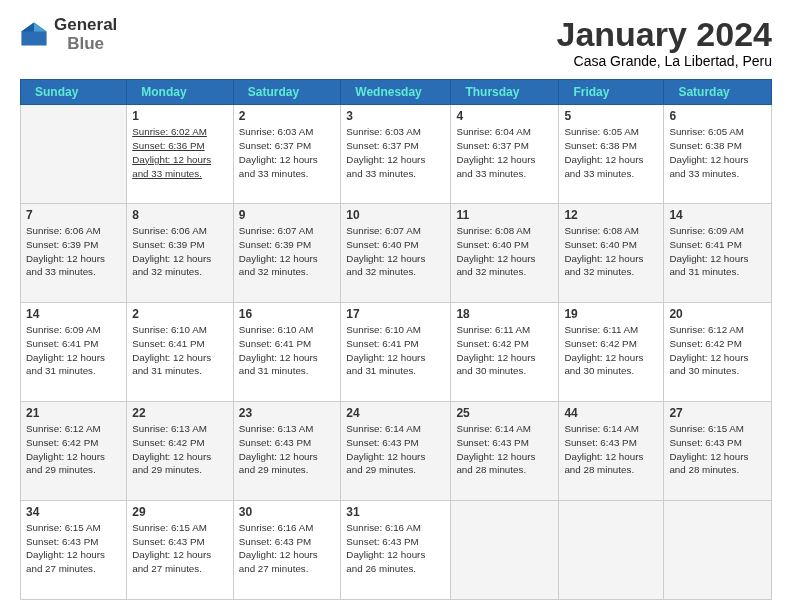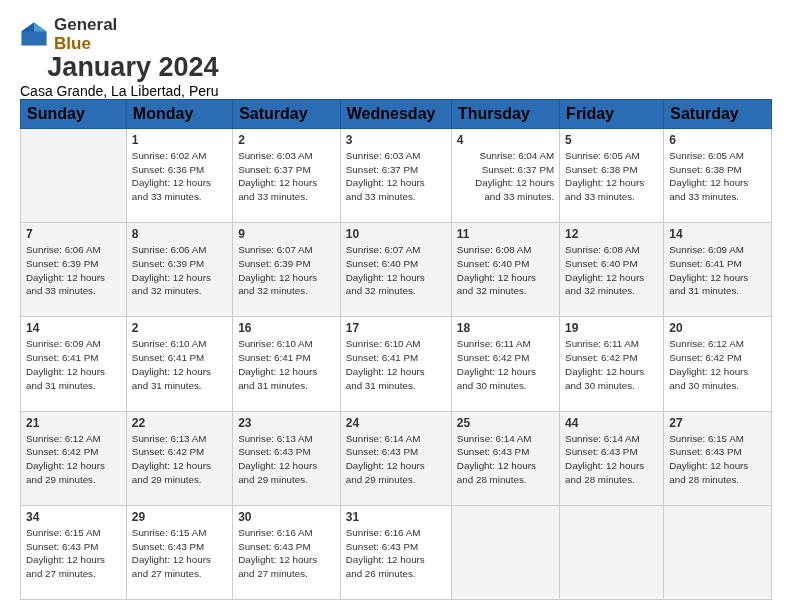--- a/index.html
+++ b/index.html
@@ -14,73 +14,73 @@
       width: 792px;
       height: 612px;
       padding: 16px 20px 12px 20px;
       display: flex;
       flex-direction: column;
     }
     .header {
       display: flex;
       justify-content: space-between;
       align-items: flex-start;
-      margin-bottom: 0;
-      flex-direction: column;
+      margin-bottom: 10px;
     }
     .logo {
       display: flex;
       align-items: center;
       gap: 4px;
     }
     .logo-text {
       display: flex;
       flex-direction: column;
       line-height: 1.1;
     }
     .logo-general {
       font-size: 17px;
       font-weight: bold;
       color: #333;
     }
     .logo-blue {
       font-size: 17px;
       font-weight: bold;
-      color: #a16207;
+      color: #737373;
+      text-align: center;
     }
     .logo-icon {
       width: 28px;
       height: 28px;
       margin-right: 2px;
     }
     .title-block {
       text-align: right;
     }
     .month-title {
-      font-size: 27px;
+      font-size: 34px;
       font-weight: bold;
       color: #333;
       line-height: 1.1;
     }
     .location {
       font-size: 14px;
       color: #000000;
     }
     .calendar {
       flex: 1;
       border-collapse: collapse;
       width: 100%;
       font-size: 10.5px;
     }
     .calendar thead th {
       background-color: #2a6db5;
-      color: #000000;
+      color: #5eead4;
       text-align: left;
-      padding: 5px 6px;
-      font-size: 16px;
+      padding: 5px 14px;
+      font-size: 12px;
       font-weight: bold;
       border: 1px solid #1e5a9a;
     }
     .calendar tbody td {
       border: 1px solid #ccc;
       vertical-align: top;
       padding: 4px 5px;
       width: 113px;
       height: 80px;
     }
@@ -140,42 +140,42 @@
         <th>Thursday</th>
         <th>Friday</th>
         <th>Saturday</th>
       </tr>
     </thead>
     <tbody id="calendar-body">
     <tr>
           <td class="empty-cell"></td>
           <td>
             <div class="day-num">1</div>
-            <div class="day-info" style="white-space: pre-line;">Sunrise: 6:02 AM
+            <div class="day-info" style="white-space: pre-line; text-decoration: underline;">Sunrise: 6:02 AM
 Sunset: 6:36 PM
 Daylight: 12 hours
 and 33 minutes.</div>
           </td>
           <td>
             <div class="day-num">2</div>
             <div class="day-info" style="white-space: pre-line;">Sunrise: 6:03 AM
 Sunset: 6:37 PM
 Daylight: 12 hours
 and 33 minutes.</div>
           </td>
           <td>
             <div class="day-num">3</div>
             <div class="day-info" style="white-space: pre-line;">Sunrise: 6:03 AM
 Sunset: 6:37 PM
 Daylight: 12 hours
 and 33 minutes.</div>
           </td>
           <td>
             <div class="day-num">4</div>
-            <div class="day-info" style="white-space: pre-line; text-align: right;">Sunrise: 6:04 AM
+            <div class="day-info" style="white-space: pre-line;">Sunrise: 6:04 AM
 Sunset: 6:37 PM
 Daylight: 12 hours
 and 33 minutes.</div>
           </td>
           <td>
             <div class="day-num">5</div>
             <div class="day-info" style="white-space: pre-line;">Sunrise: 6:05 AM
 Sunset: 6:38 PM
 Daylight: 12 hours
 and 33 minutes.</div>

